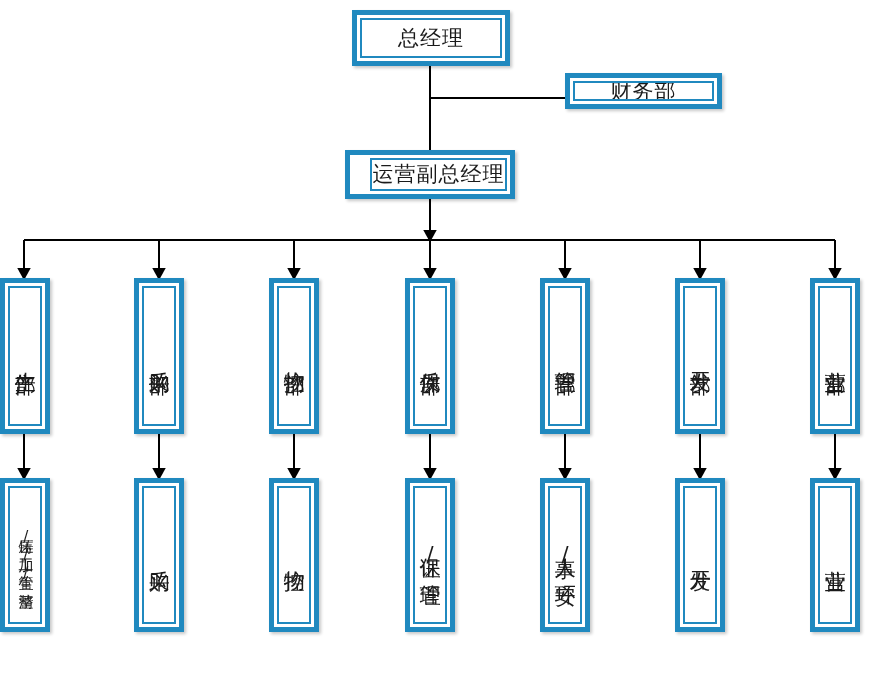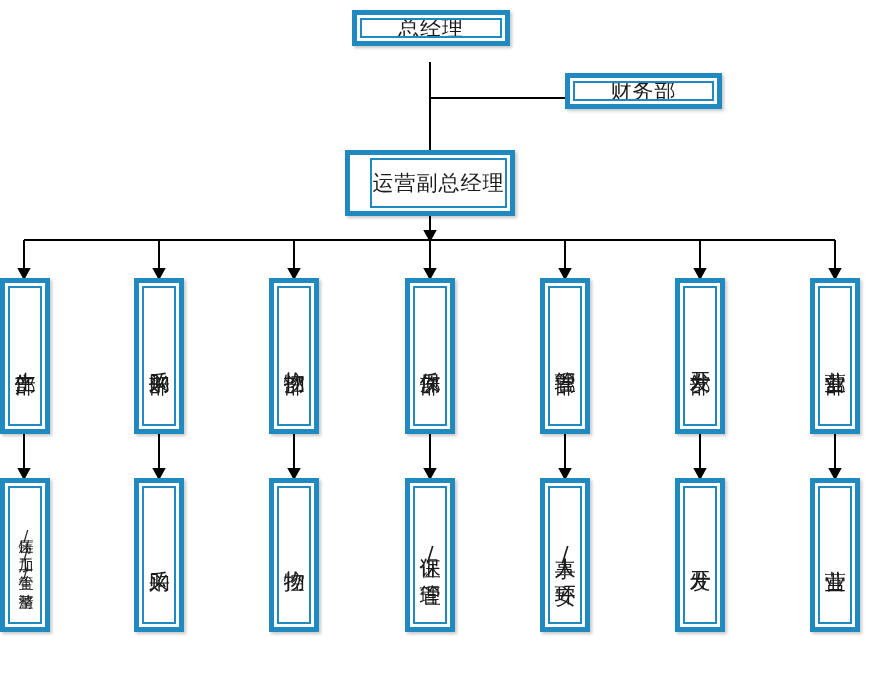--- a/index.html
+++ b/index.html
@@ -108,33 +108,33 @@
       <line x1="24" y1="434" x2="24" y2="478" marker-end="url(#arrow)"></line>
       <line x1="159" y1="434" x2="159" y2="478" marker-end="url(#arrow)"></line>
       <line x1="294" y1="434" x2="294" y2="478" marker-end="url(#arrow)"></line>
       <line x1="430" y1="434" x2="430" y2="478" marker-end="url(#arrow)"></line>
       <line x1="565" y1="434" x2="565" y2="478" marker-end="url(#arrow)"></line>
       <line x1="700" y1="434" x2="700" y2="478" marker-end="url(#arrow)"></line>
       <line x1="835" y1="434" x2="835" y2="478" marker-end="url(#arrow)"></line>
     </g>
   </svg>
 
-  <div class="node horiz" style="left:352px; top:10px; width:158px; height:36px;">
+  <div class="node horiz" style="left:352px; top:10px; width:158px; height:56px;">
     <div class="inner">
       <span class="label">总经理</span>
     </div>
   </div>
 
   <div class="node horiz" style="left:565px; top:73px; width:157px; height:36px;">
     <div class="inner">
       <span class="label">财务部</span>
     </div>
   </div>
 
-  <div class="node horiz" style="left:345px; top:150px; width:170px; height:66px;padding-left:20px;">
+  <div class="node horiz" style="left:345px; top:150px; width:170px; height:49px;padding-left:20px;">
     <div class="inner">
       <span class="label">运营副总经理</span>
     </div>
   </div>
 
   <div class="node vert" style="left:0px; top:278px; width:50px; height:156px;">
     <div class="inner">
       <span class="label">生产部</span>
     </div>
   </div>

